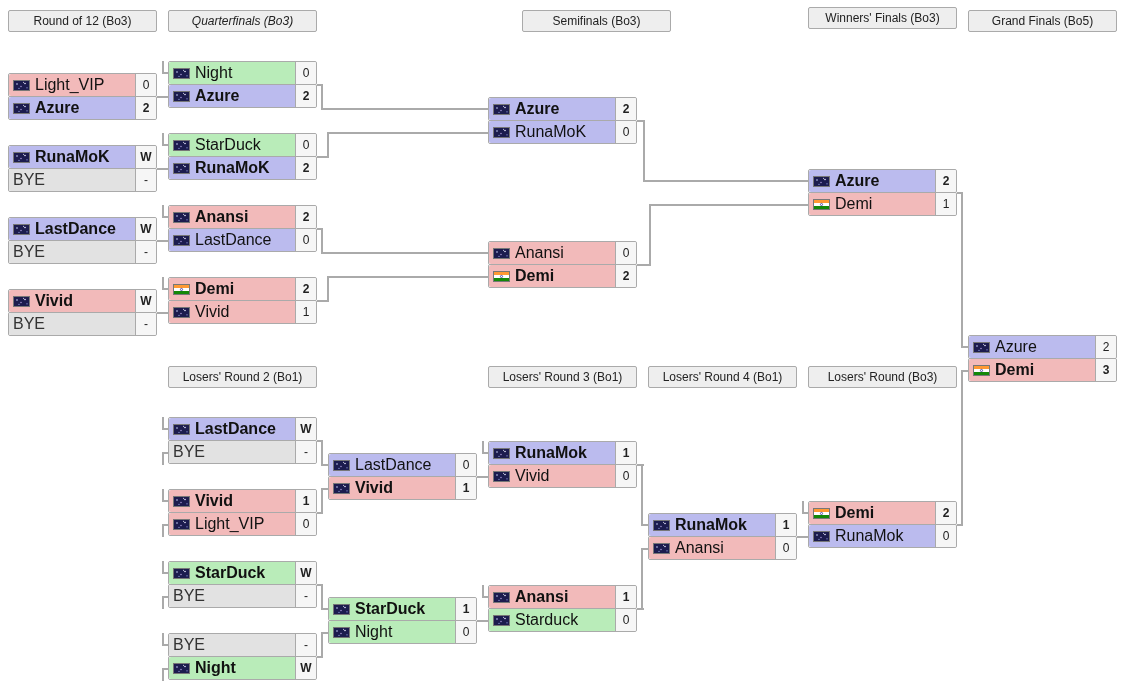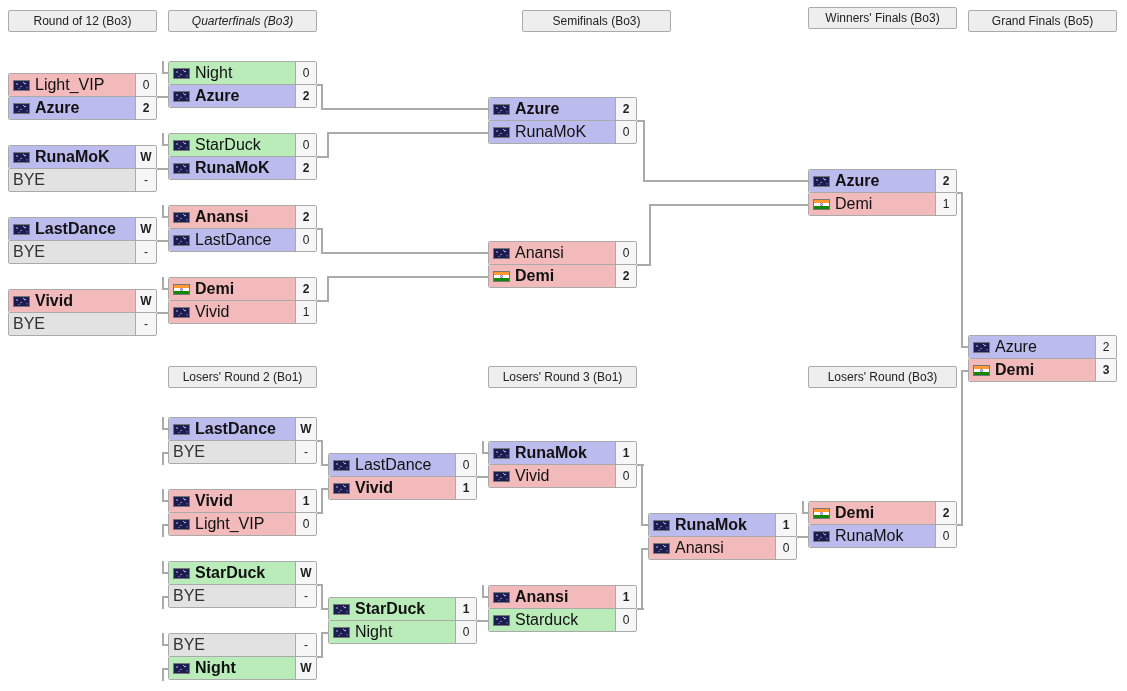--- a/index.html
+++ b/index.html
@@ -46,20 +46,21 @@
 <body>
 
 <div id="bracket">
     <div class="hdr" style="left: 8px; top: 10px;">Round of 12 (Bo3)</div>
     <div class="hdr" style="left: 168px; top: 10px; font-style: italic;">Quarterfinals (Bo3)</div>
     <div class="hdr" style="left: 488px; top: 10px; margin-left: 34px;">Semifinals (Bo3)</div>
     <div class="hdr" style="left: 808px; top: 7px;">Winners' Finals (Bo3)</div>
     <div class="hdr" style="left: 968px; top: 10px;">Grand Finals (Bo5)</div>
     <div class="hdr" style="left: 168px; top: 366px;">Losers' Round 2 (Bo1)</div>
     <div class="hdr" style="left: 488px; top: 366px;">Losers' Round 3 (Bo1)</div>
+    <div class="hdr" style="left: 648px; top: 366px;">Losers' Round 4 (Bo1)</div>
     <div class="hdr" style="left: 808px; top: 366px;">Losers' Round (Bo3)</div>
     <div class="match" style="left: 8px; top: 73px;">
       <div class="mrow">
         <div class="namecell" style="background: rgb(242, 186, 186);">
           <span class="flag"><svg width="15" height="9" viewBox="0 0 15 9" xmlns="http://www.w3.org/2000/svg">
               <rect width="15" height="9" fill="#1c1c4e"></rect>
               <circle cx="3" cy="3" r="0.8" fill="#cdd6ff"></circle>
               <circle cx="7" cy="5.5" r="0.7" fill="#b9a7e8"></circle>
               <circle cx="11" cy="2.5" r="0.8" fill="#e8e8ff"></circle>
               <circle cx="13" cy="6.8" r="0.6" fill="#aab6ff"></circle>

